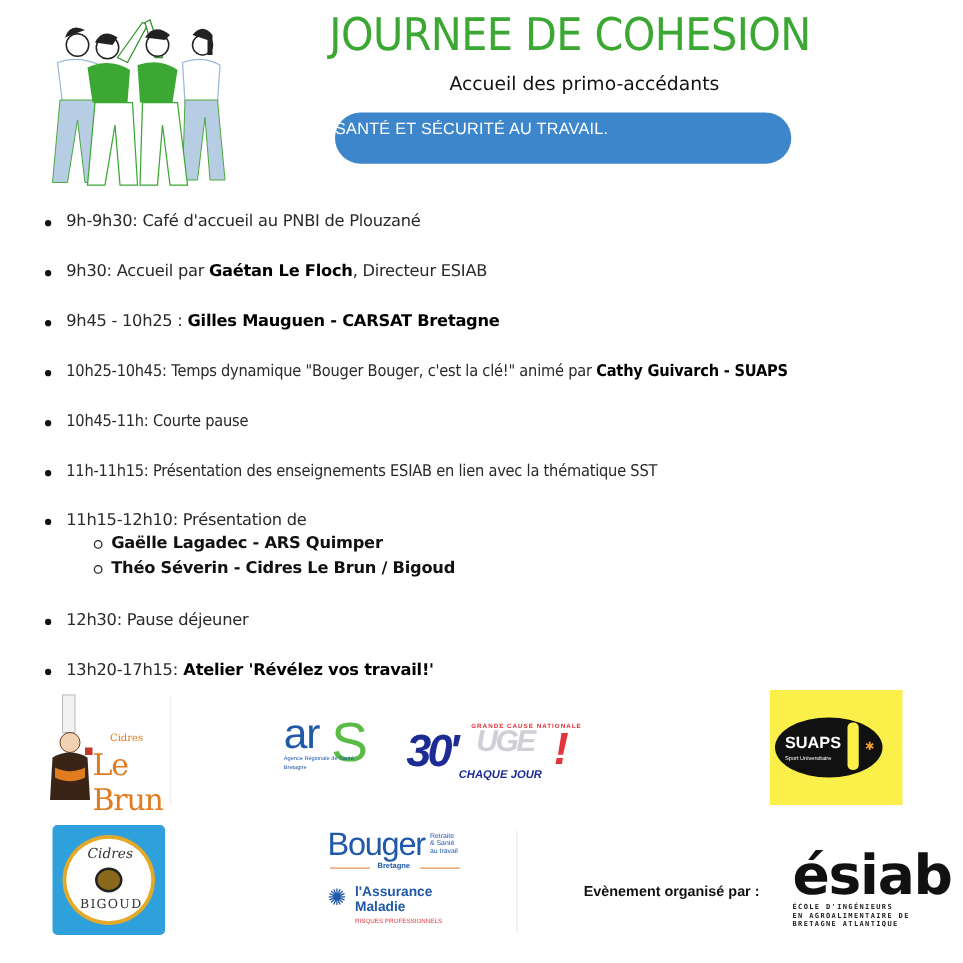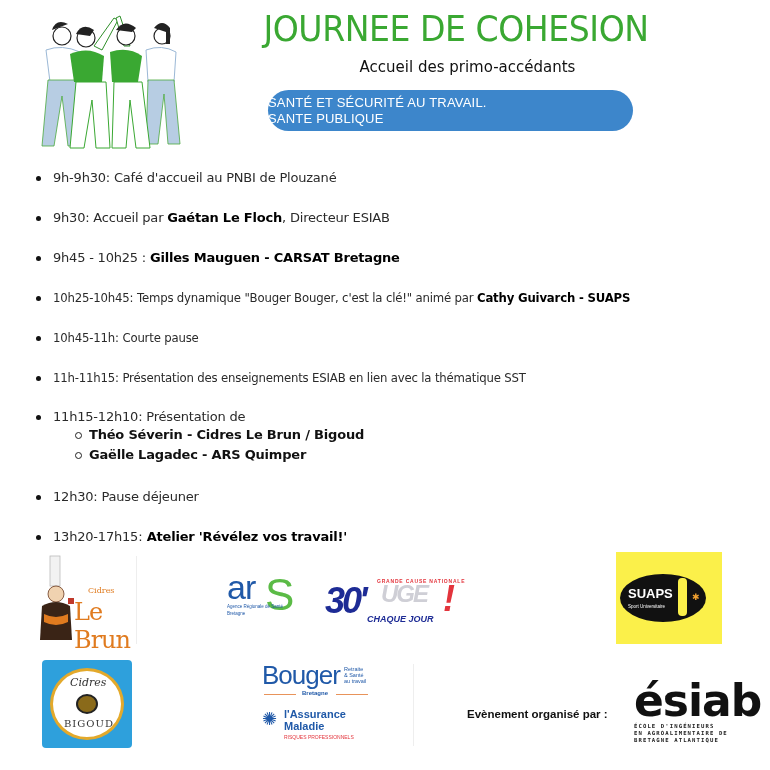--- a/index.html
+++ b/index.html
@@ -71,21 +71,20 @@
   <circle cx="102" cy="30" r="9" fill="#fff" stroke="#222" stroke-width="1.2"></circle>
   <path d="M92 24 q8 -12 20 -2 l-4 4z" fill="#222"></path>
   <path d="M86 46 q18 -6 32 4 l-4 26 h-26z" fill="#3aa832"></path>
   <path d="M90 76 l-2 66 h14 l4 -48 l6 48 h14 l-8 -66z" fill="#fff" stroke="#3aa832" stroke-width="1"></path>
 </svg>
 
 <h1 class="title">JOURNEE DE COHESION</h1>
 <div class="subtitle">Accueil des primo-accédants</div>
 <div class="theme-pill">
   <span>SANTÉ ET SÉCURITÉ AU TRAVAIL.</span>
-  <span>SANTE PUBLIQUE</span>
 </div>
 
 <ul class="agenda">
   <li class="agenda-item" style="top:0;position:absolute;">
     <span>9h-9h30:</span><span> Café d'accueil au PNBI de Plouzané</span>
   </li>
   <li class="agenda-item" style="top:40px;position:absolute;">
     <span>9h30:</span><span> Accueil par </span><span class="strong">Gaétan Le Floch</span><span>, Directeur ESIAB</span>
   </li>
   <li class="agenda-item" style="top:80px;position:absolute;">
@@ -96,22 +95,22 @@
   </li>
   <li class="agenda-item" style="top:160px;position:absolute;">
     <span class="narrow"><span>10h45-11h:</span><span> Courte pause</span></span>
   </li>
   <li class="agenda-item" style="top:200px;position:absolute;">
     <span class="narrow"><span>11h-11h15:</span><span> Présentation des enseignements ESIAB en lien avec la thématique SST</span></span>
   </li>
   <li class="agenda-item" style="top:239px;position:absolute;">
     <span>11h15-12h10:</span><span> Présentation de</span>
     <ul class="sub-list">
+      <li class="sub-item">Gaëlle Lagadec - ARS Quimper</li>
       <li class="sub-item">Théo Séverin - Cidres Le Brun / Bigoud</li>
-      <li class="sub-item">Gaëlle Lagadec - ARS Quimper</li>
     </ul>
   </li>
   <li class="agenda-item" style="top:319px;position:absolute;">
     <span>12h30:</span><span> Pause déjeuner</span>
   </li>
   <li class="agenda-item" style="top:359px;position:absolute;">
     <span>13h20-17h15:</span><span class="strong"> Atelier 'Révélez vos travail!'</span>
   </li>
 </ul>
 

